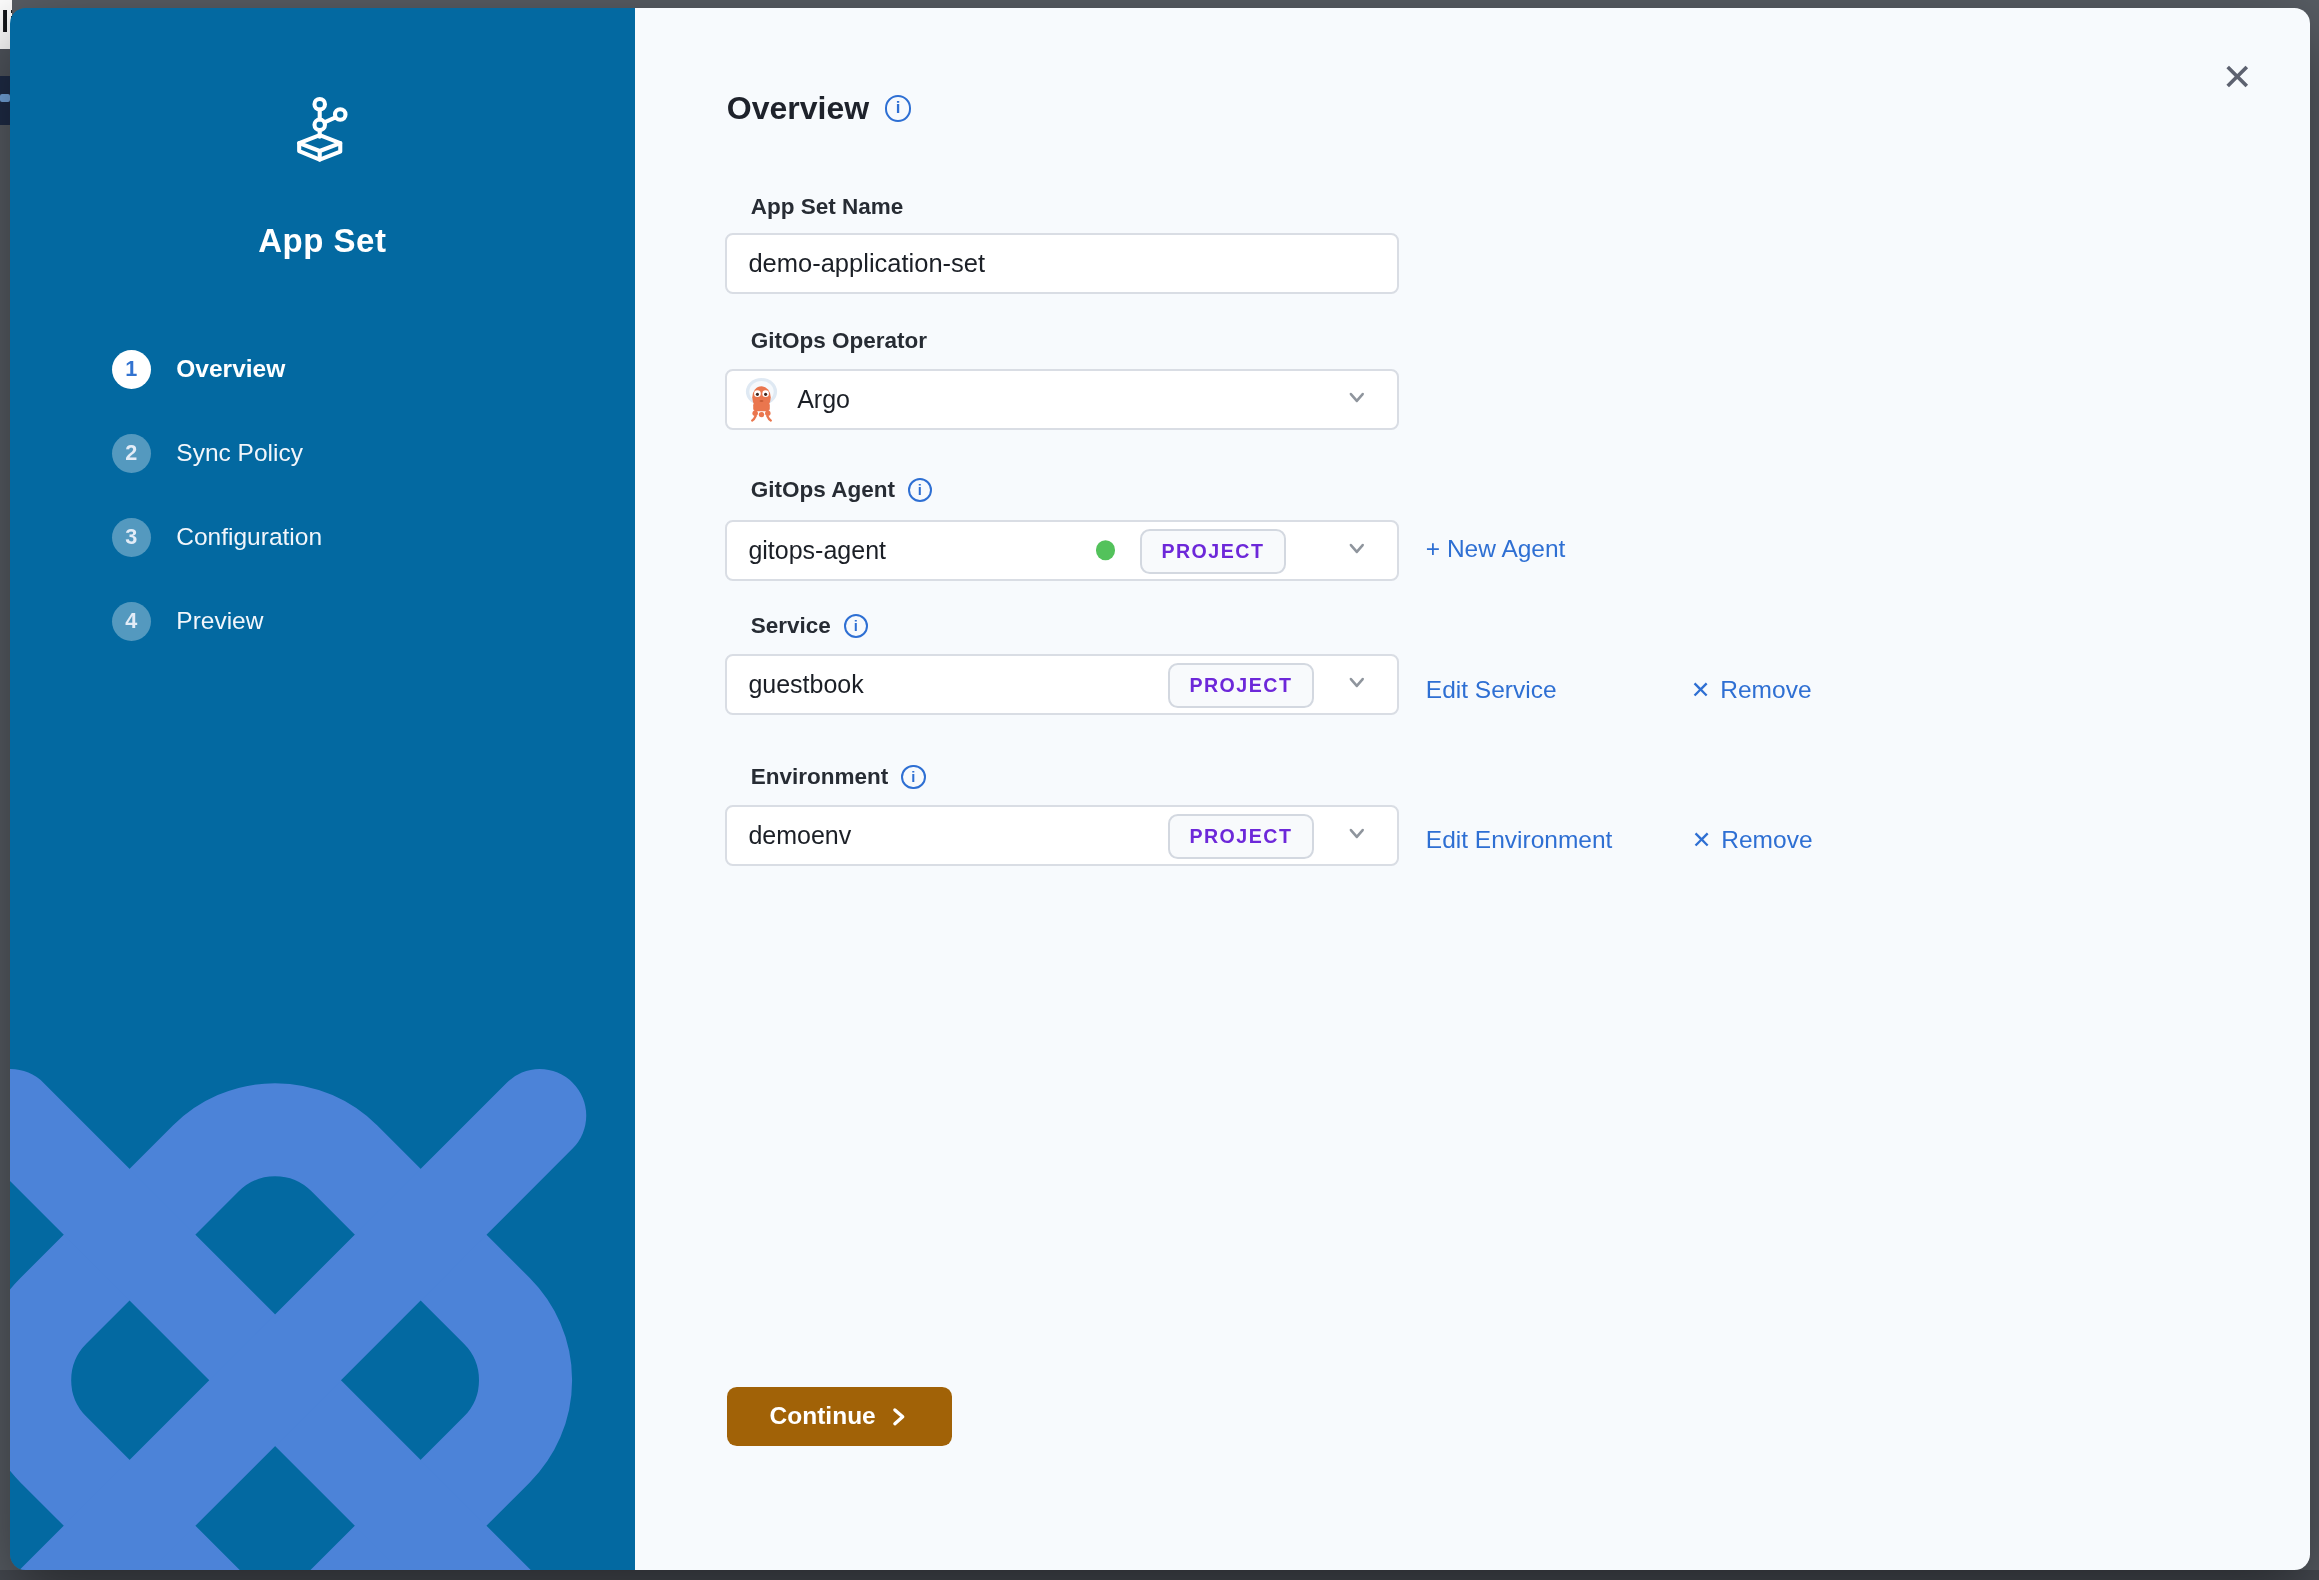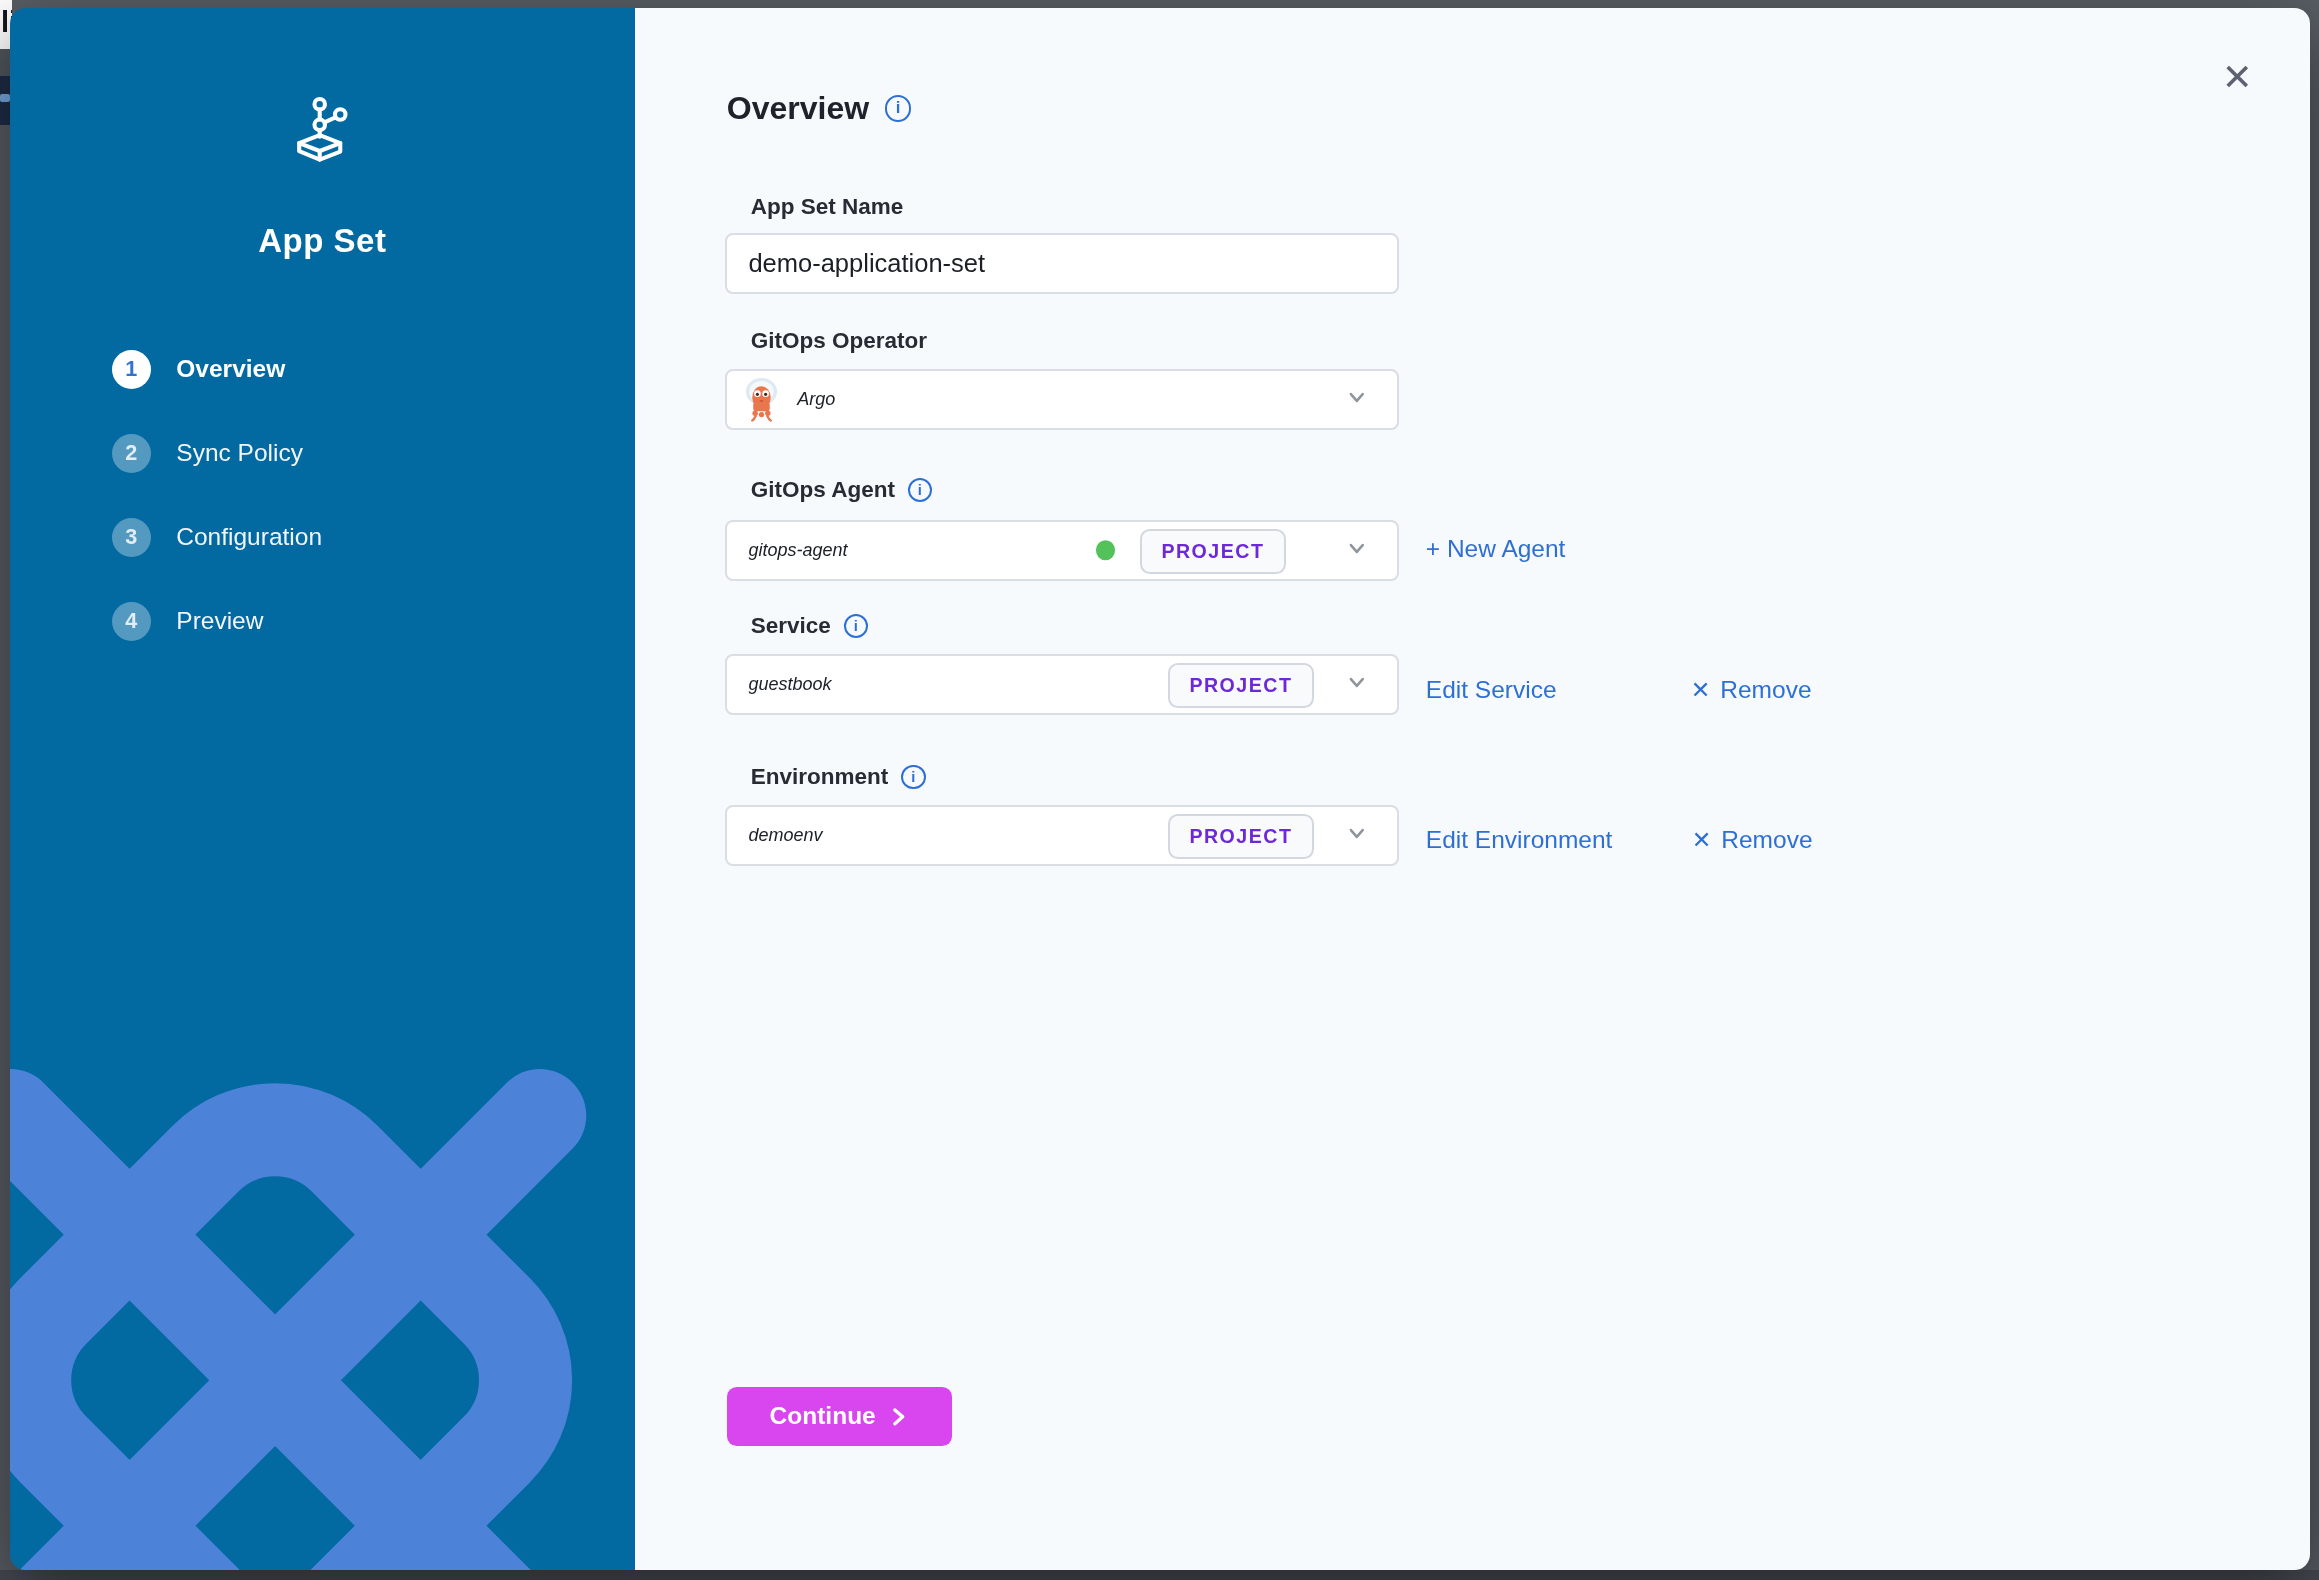--- a/index.html
+++ b/index.html
@@ -45,38 +45,38 @@
                color:#2e6fd3; font-size:16.7px; font-weight:700; font-style:normal;
                display:inline-flex; align-items:center; justify-content:center; margin-left:15.7px; flex-shrink:0; }
   .field-label { position:absolute; left:92px; font-size:22.5px; font-weight:600; color:#272c34;
                  display:flex; align-items:center;margin-left:24px; }
   .field-label .info-icon { width:24.5px; height:24.5px; font-size:14.7px; margin-left:12.7px; }
 
   .box { position:absolute; left:90px; width:674px; height:61px; background:#ffffff;
          border:2px solid #d9dde4; border-radius:7.8px; display:flex; align-items:center; }
   input.box { padding-left:21.6px; font-size:25.5px; color:#1b1f26; outline:none;
               font-family:"Liberation Sans","DejaVu Sans",sans-serif; }
-  .sel-text { margin-left:21.6px; font-size:18px; color:#1b1f26;font-style:italic; }
+  .sel-text { margin-left:21.6px; font-size:25px; color:#1b1f26; }
   .sel-chevron { position:absolute; right:29px; top:50%; transform:translateY(-50%); }
   .argo-icon { margin-left:15.7px; display:flex; }
   .argo-icon + .sel-text { margin-left:15.7px; }
   .status-dot { position:absolute; left:369px; top:50%; transform:translateY(-50%);
                 width:19.6px; height:19.6px; border-radius:50%; background:#53c25b; }
   .scope-badge { position:absolute; top:6.9px; height:45px; padding:0 19.6px; background:#f8fafc;
                  border:2px solid #d3d8e0; border-radius:9.8px; display:flex; align-items:center;
                  font-size:19.6px; font-weight:600; letter-spacing:1.5px; color:#6d28d9; }
   .badge-agent { left:413px; }
   .badge-right { left:441px; }
 
   .link { position:absolute; font-size:24.5px; font-weight:500; color:#2e6fd3;
           display:flex; align-items:center; cursor:pointer; }
   .x-glyph { font-size:23.5px; font-weight:700; margin-right:9.8px; font-style:normal; }
 
   .continue-btn { position:absolute; left:92px; top:1379px; width:225px; height:59px;
-                  background:#d946ef; border:none; border-radius:9.8px; color:#ffffff;
+                  background:#a16207; border:none; border-radius:9.8px; color:#ffffff;
                   font-size:24.5px; font-weight:700; display:flex; align-items:center;
                   justify-content:center; gap:13.7px; cursor:pointer;
                   font-family:"Liberation Sans","DejaVu Sans",sans-serif; }
 </style>
 </head>
 <body>
 
 <div class="screen">
 
   <div class="bg-topleft-white">

